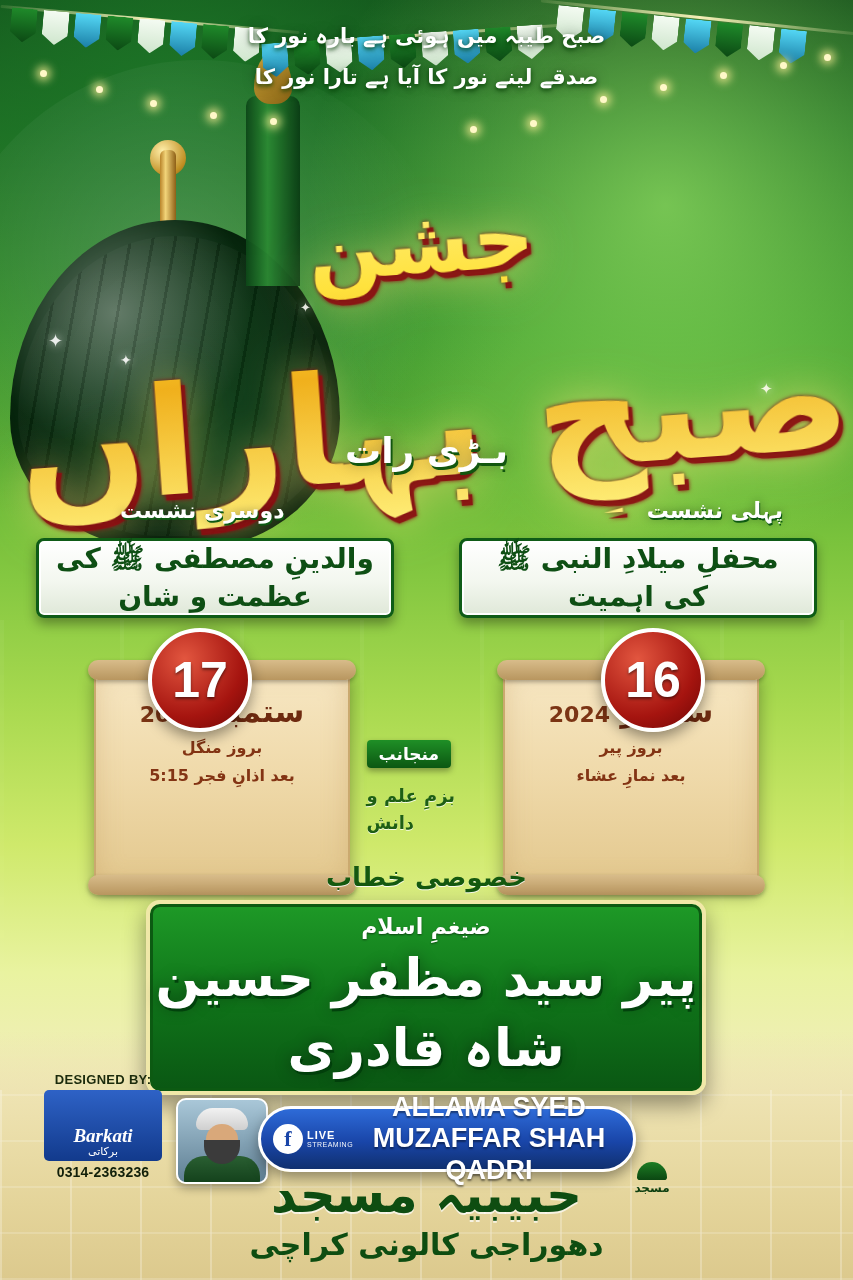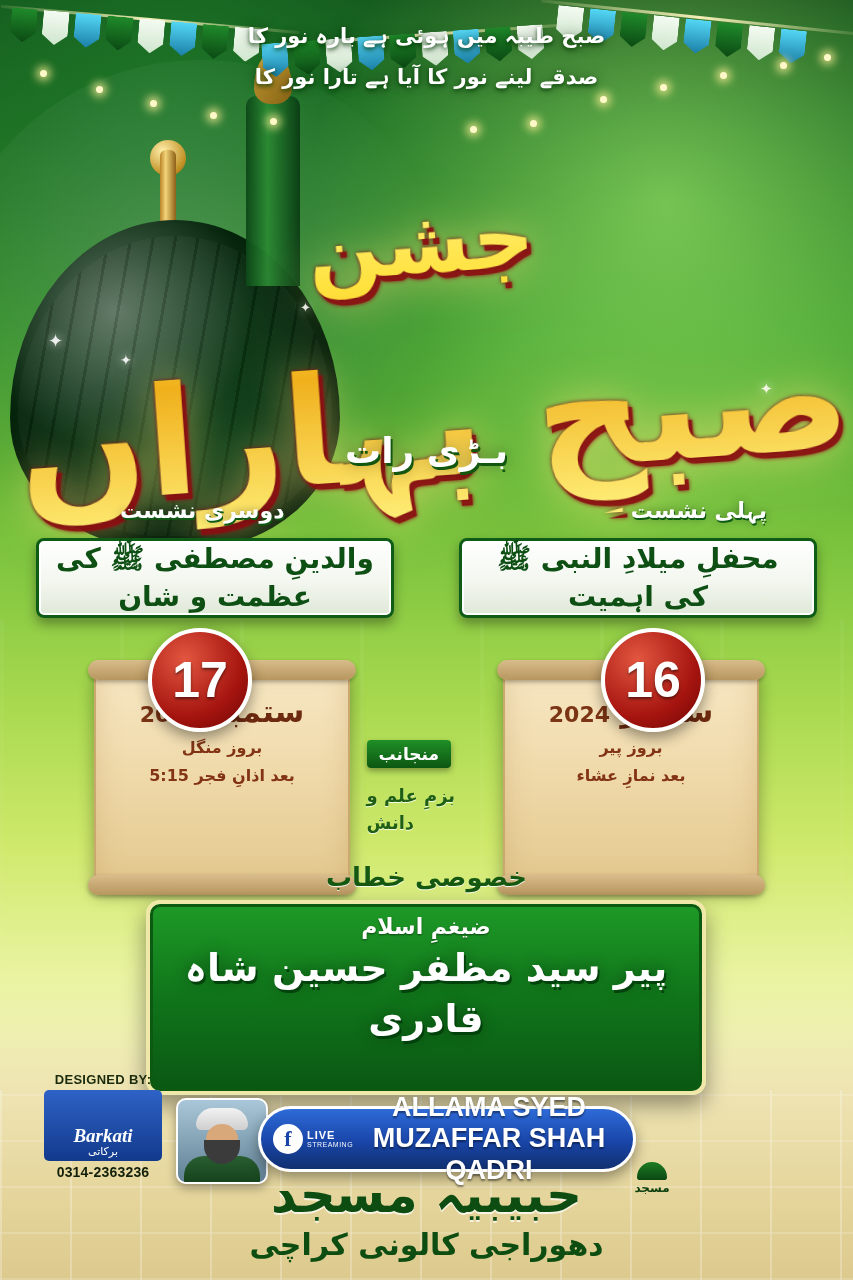--- a/index.html
+++ b/index.html
@@ -223,21 +223,21 @@
   }
   .session-cap {
     position: absolute;
     font-size: 22px;
     font-weight: bold;
     color: #ffffff;
     text-shadow: 1px 2px 0 #0e5a12, 0 0 10px rgba(0,0,0,0.4);
   }
   #session-1 { right: 36px; top: 538px; }
   #session-2 { left: 36px; top: 538px; }
-  #session-1-cap { right: 86px; top: 498px; }
+  #session-1-cap { right: 70px; top: 498px; }
   #session-2-cap { left: 120px; top: 498px; }
 
   
   .scroll {
     position: absolute;
     width: 252px;
     height: 215px;
     top: 668px;
     background:
       linear-gradient(180deg, #f7e7c3 0%, #efd9a9 50%, #e3c88e 100%);
@@ -341,21 +341,21 @@
   }
   .speaker-role {
     color: #ffffff;
     font-size: 22px;
     font-weight: bold;
     text-shadow: 0 1px 2px rgba(0,0,0,0.5);
   }
   .speaker-name {
     margin-top: 4px;
     color: #ffffff;
-    font-size: 38px;
+    font-size: 52px;
     font-weight: bold;
     line-height: 1.35;
     text-shadow: 2px 3px 0 rgba(0,60,10,0.85), 0 0 16px rgba(0,0,0,0.4);
   }
   .khasoosi {
     position: absolute;
     left: 0; right: 0; top: 862px;
     text-align: center;
     color: #14590f;
     font-size: 26px;

